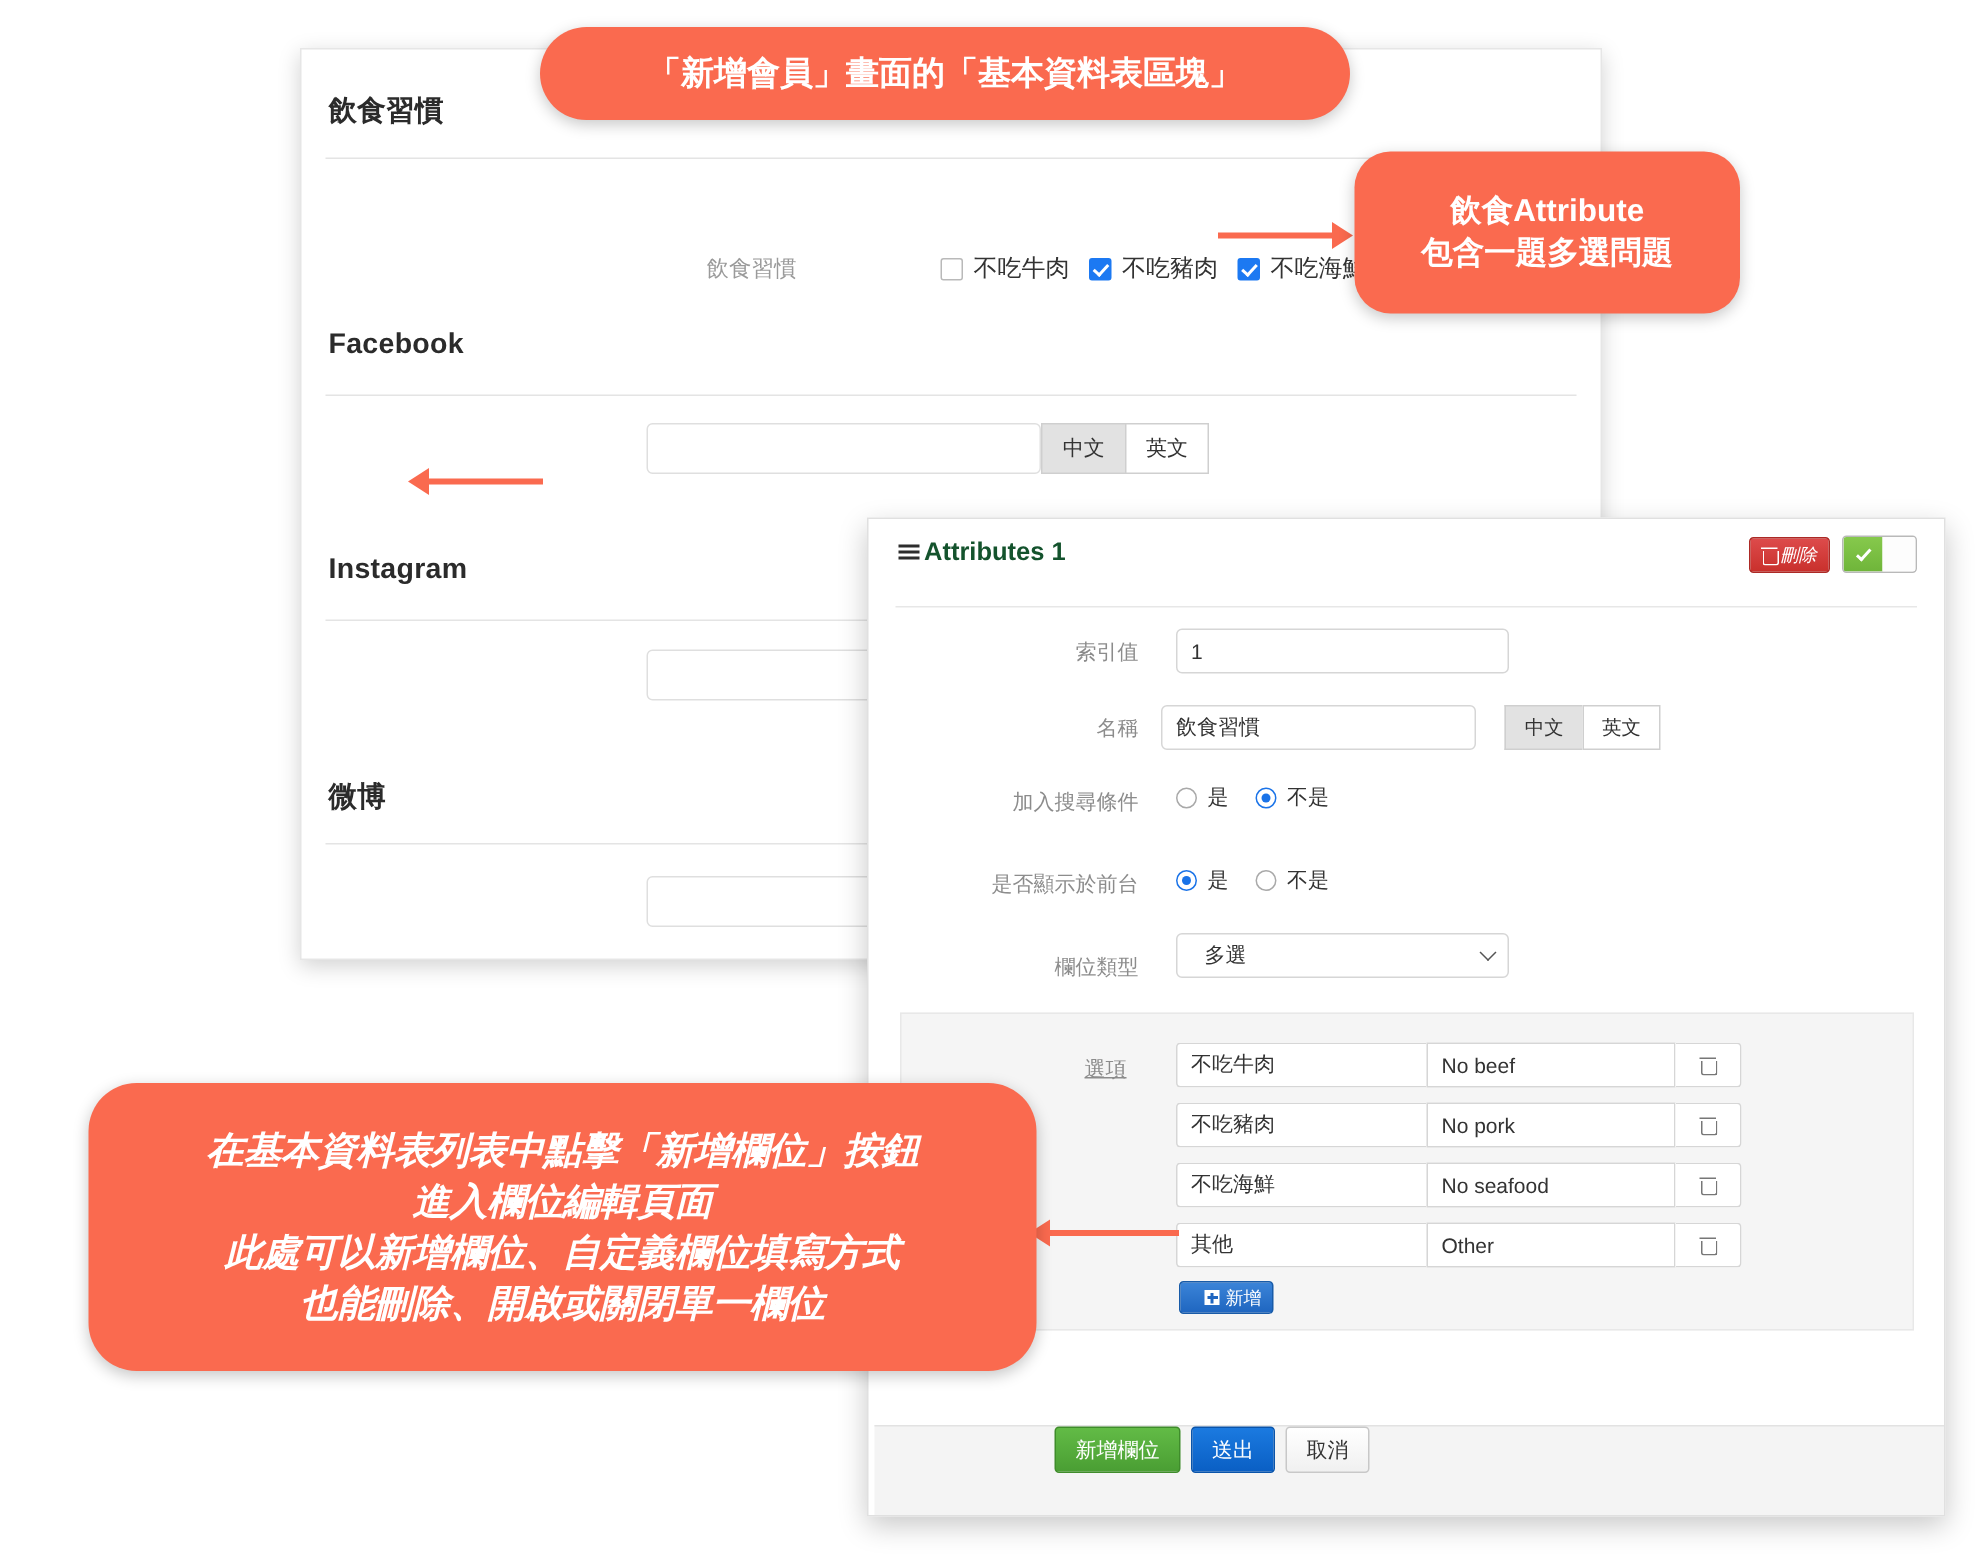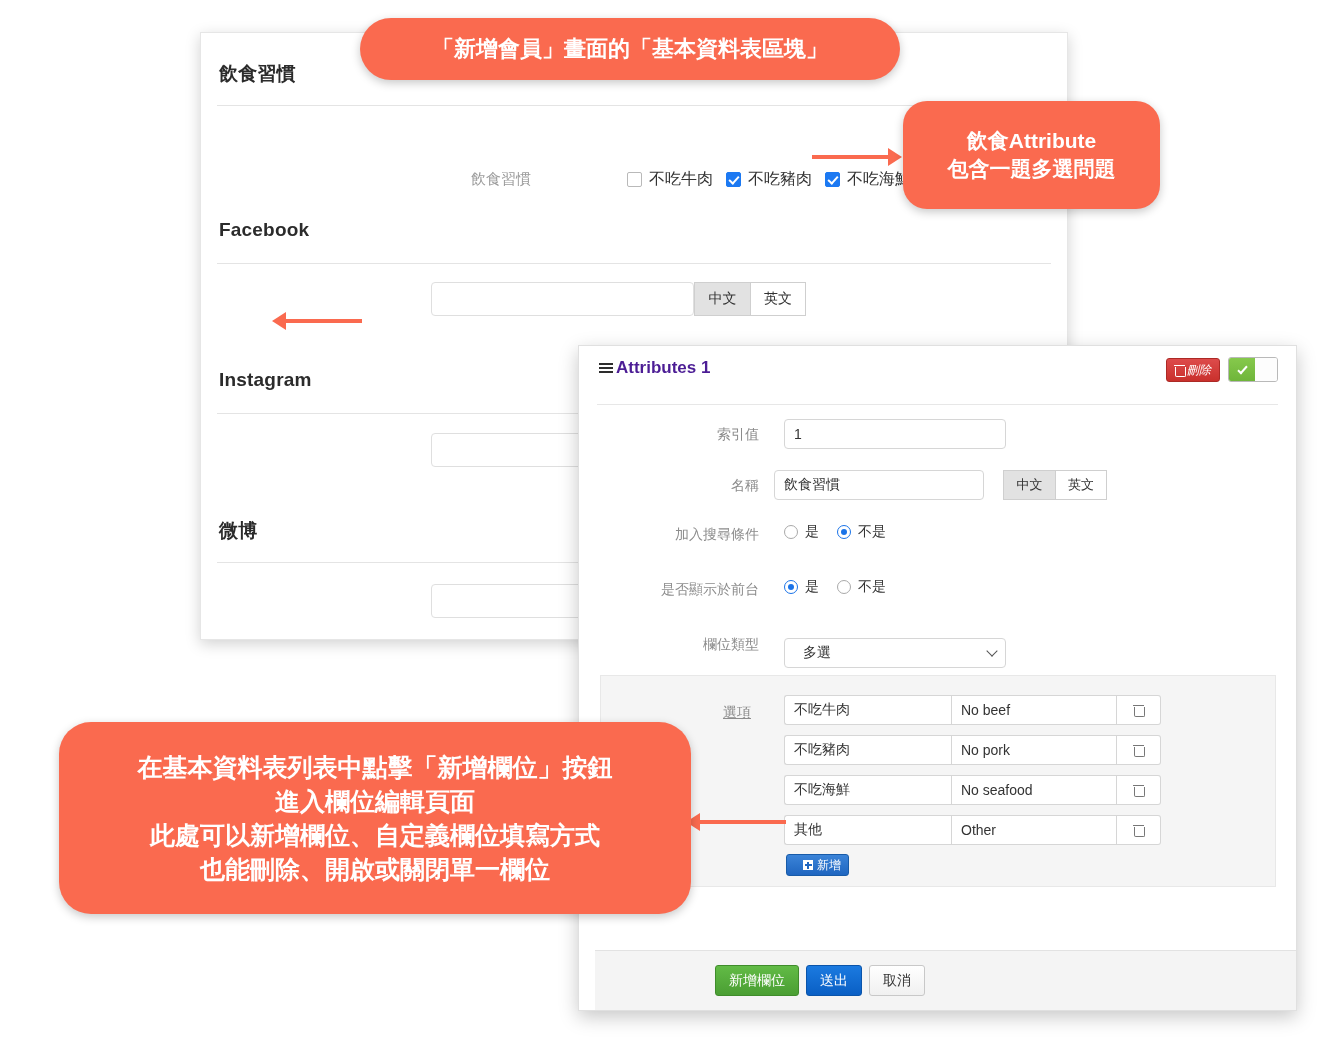--- a/index.html
+++ b/index.html
@@ -107,21 +107,21 @@
     z-index: 5;
     overflow: hidden;
   }
   .fp-header {
     position: absolute;
     left: 0; top: 0; right: 0; height: 48px;
   }
   .fp-title {
     position: absolute;
     left: 20px; top: 12px;
-    font-size: 17px; font-weight: bold; color: #4c1d95;
+    font-size: 17px; font-weight: bold; color: #14532d;
     display: flex; align-items: center;
   }
   .hamburger {
     display: inline-block;
     width: 14px; height: 12px;
     margin-right: 3px;
     position: relative;
   }
   .hamburger i {
     position: absolute; left: 0; width: 14px; height: 2px; background: #2d2d2d;
@@ -301,25 +301,25 @@
   .plus-glyph::before{
     content:""; position:absolute; left:4px; top:1.5px; width:2px; height:7px; background:#1f66c0;
   }
   .plus-glyph::after{
     content:""; position:absolute; left:1.5px; top:4px; width:7px; height:2px; background:#1f66c0;
   }
 
   
   .fp-footer {
     position: absolute;
-    left: 16px; right: 0; bottom: 0;
+    left: 4px; right: 0; bottom: 0;
     height: 60px;
     background: #f4f4f4;
     border-top: 1px solid #e2e2e2;
-    display: flex; align-items: center;
+    display: flex; align-items: flex-start;
     padding-left: 120px;
     gap: 7px;
   }
   .fbtn {
     height: 31px; padding: 0 13px;
     border-radius: 3px; font-size: 14px;
     display:flex; align-items:center; justify-content:center;
     cursor: pointer;
   }
   .fbtn.green { background: linear-gradient(#62bb46,#4a9e33); border:1px solid #3f8c2b; color:#fff; }
@@ -358,21 +358,21 @@
     font-size: 21px;
     border-radius: 24px;
   }
   .callout-big {
     left: 59px; top: 722px;
     width: 632px; height: 192px;
     font-size: 25px;
     border-radius: 32px;
     line-height: 1.36;
   }
-  .callout-big .ln { display:block; }
+  .callout-big .ln { display:block;font-style:italic; }
 
   
   .arrow { position: absolute; z-index: 19; }
   .arrow .shaft { position: absolute; background: #fa6a4f; height: 4px; }
   .arrow .head { position: absolute; width: 0; height: 0; }
   .head-right { border-top: 9px solid transparent; border-bottom: 9px solid transparent; border-left: 14px solid #fa6a4f; }
   .head-left  { border-top: 9px solid transparent; border-bottom: 9px solid transparent; border-right: 14px solid #fa6a4f; }
 </style>
 </head>
 <body>
@@ -479,21 +479,21 @@
         <span class="radio on"></span>
         <span class="radio-label">是</span>
       </div>
       <div class="radio-item">
         <span class="radio"></span>
         <span class="radio-label">不是</span>
       </div>
     </div>
 
     <div class="fp-label" style="left:-10px; top:290px;">欄位類型</div>
-    <div class="fp-select" style="left:205px; top:292px; width:222px;padding-left:18px;">
+    <div class="fp-select" style="left:205px; top:276px; width:222px;padding-left:18px;">
       <span>多選</span>
       <span class="chev"></span>
     </div>
 
     <div class="fp-footer">
       <div class="fbtn green">新增欄位</div>
       <div class="fbtn blue">送出</div>
       <div class="fbtn white">取消</div>
     </div>
   </div>

